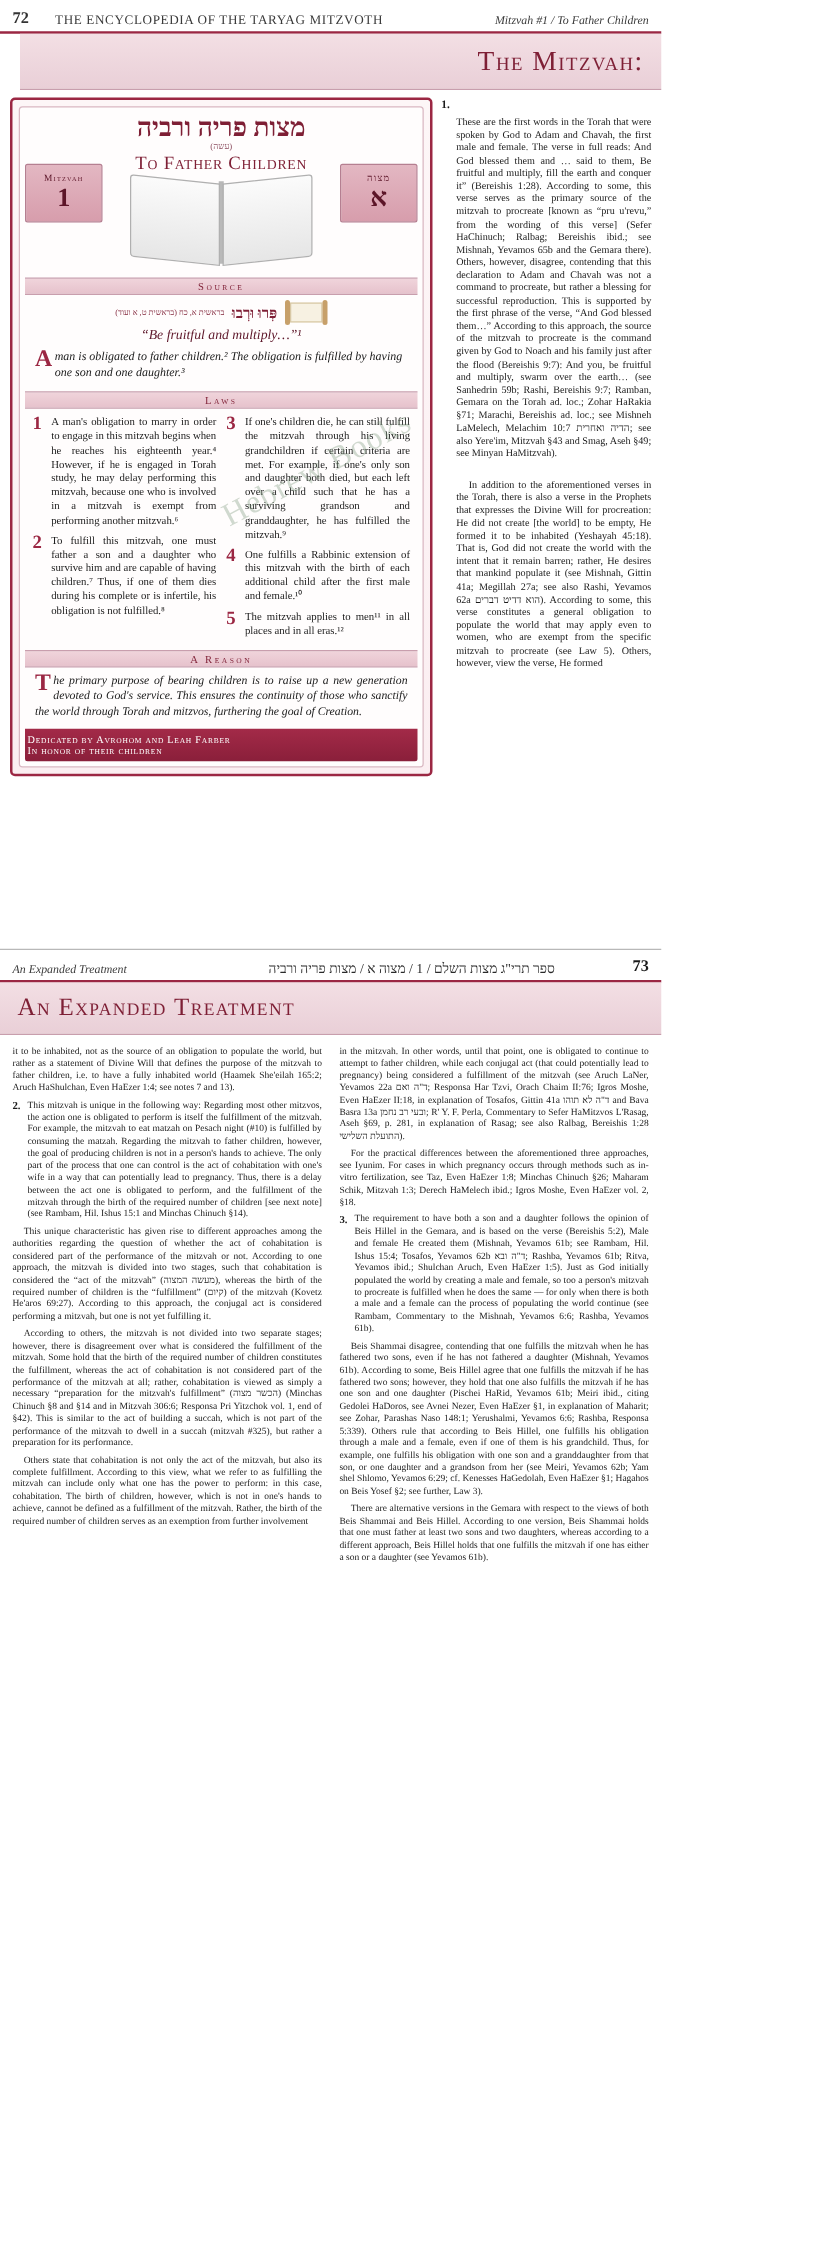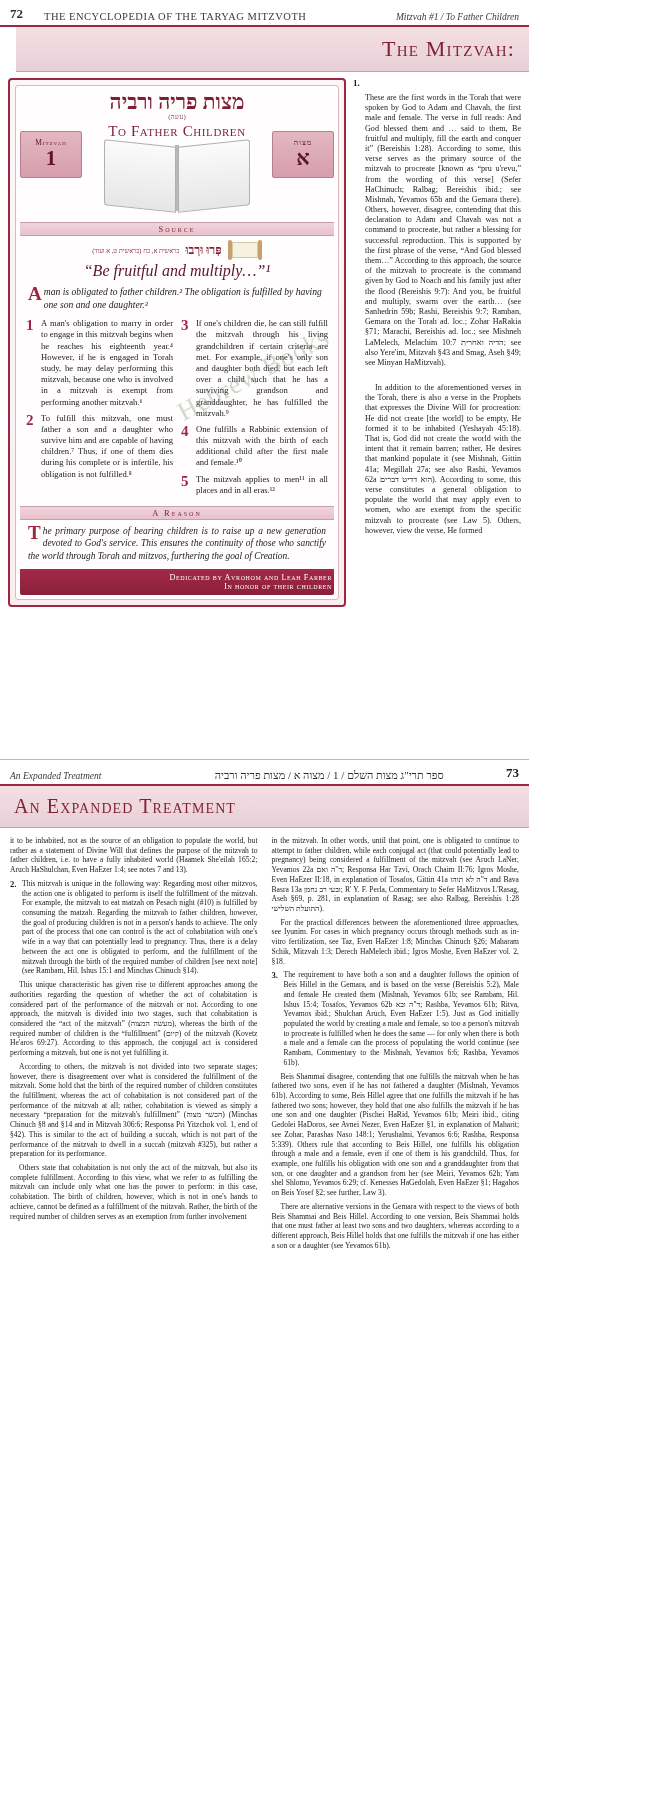--- a/index.html
+++ b/index.html
@@ -154,39 +154,39 @@
     padding: 1px 0;
     margin: 3px 0 3px 0;
   }
   .source-block { text-align: center; padding: 1px 6px 4px 6px; }
   .scroll-row { display:flex; align-items:center; justify-content:center; gap:6px; direction: rtl;}
   .scroll-ic { width: 34px; height: 20px; position: relative; }
   .scroll-ic .rod { position:absolute; top:0; width:4px; height:20px; background:#c7a06a; border-radius:2px;}
   .scroll-ic .rod.a{left:0;} .scroll-ic .rod.b{right:0;}
   .scroll-ic .sheet{position:absolute; left:4px; right:4px; top:2px; bottom:2px; background:#f7f1e2; border:1px solid #d8c8a5;}
   .src-heb { font-size: 12px; color: #7e1f35; font-weight: bold; direction: rtl; }
-  .src-eng { font-size: 16px; font-style: italic; color: #5c1528; margin-top: 2px;}
+  .src-eng { font-size: 11px; font-style: italic; color: #5c1528; margin-top: 2px;}
   .mitz-block { padding: 2px 8px 5px 8px; }
   .mitz-text { font-size: 9.6px; font-style: italic; line-height: 1.32; }
   .dropcap {
     float: left; font-size: 19px; line-height: .88; padding-right: 2px;
     color: #9b2743; font-weight: bold; font-style: normal;
   }
   .laws { display: flex; gap: 8px; padding: 2px 6px 2px 6px; }
   .laws .col { flex: 1; }
   .law { display: flex; gap: 4px; margin-bottom: 5px; }
   .law .n {
     color: #9b2743; font-size: 15px; font-weight: bold; line-height: 1; width: 11px; flex: none;
   }
   .law .t { font-size: 8.6px; line-height: 1.3; text-align: justify; }
   .reason { padding: 2px 8px 4px 8px; }
   .reason .t { font-size: 9.4px; font-style: italic; line-height: 1.32; text-align: justify;}
   .dedication {
     background: linear-gradient(to bottom, #a32a48, #8a1f3a);
-    color: #fff; text-align: right; font-size: 8.2px; letter-spacing: .6px;
+    color: #fff; text-align: left; font-size: 8.2px; letter-spacing: .6px;
     padding: 4px 2px; font-variant: small-caps; border-radius: 0 0 2px 2px;
     margin-top: 3px;
   }
   
   .rcol {
     width: 258px;
     font-size: 8.1px;
     line-height: 1.26;
     text-align: justify;
   }
@@ -290,20 +290,21 @@
           </div>
           <div class="src-eng">“Be fruitful and multiply…”¹</div>
         </div>
 
         <div class="mitz-block">
           <div class="mitz-text">
             <span class="dropcap">A</span><span> man is obligated to father children.² The obligation is fulfilled by having one son and one daughter.³</span>
           </div>
         </div>
 
+        <div class="divider-band">Laws</div>
         <div class="laws">
           <div class="col">
             <div class="law">
               <div class="n">1</div>
               <div class="t">A man's obligation to marry in order to engage in this mitzvah begins when he reaches his eighteenth year.⁴ However, if he is engaged in Torah study, he may delay performing this mitzvah, because one who is involved in a mitzvah is exempt from performing another mitzvah.⁶</div>
             </div>
             <div class="law">
               <div class="n">2</div>
               <div class="t">To fulfill this mitzvah, one must father a son and a daughter who survive him and are capable of having children.⁷ Thus, if one of them dies during his complete or is infertile, his obligation is not fulfilled.⁸</div>
             </div>

